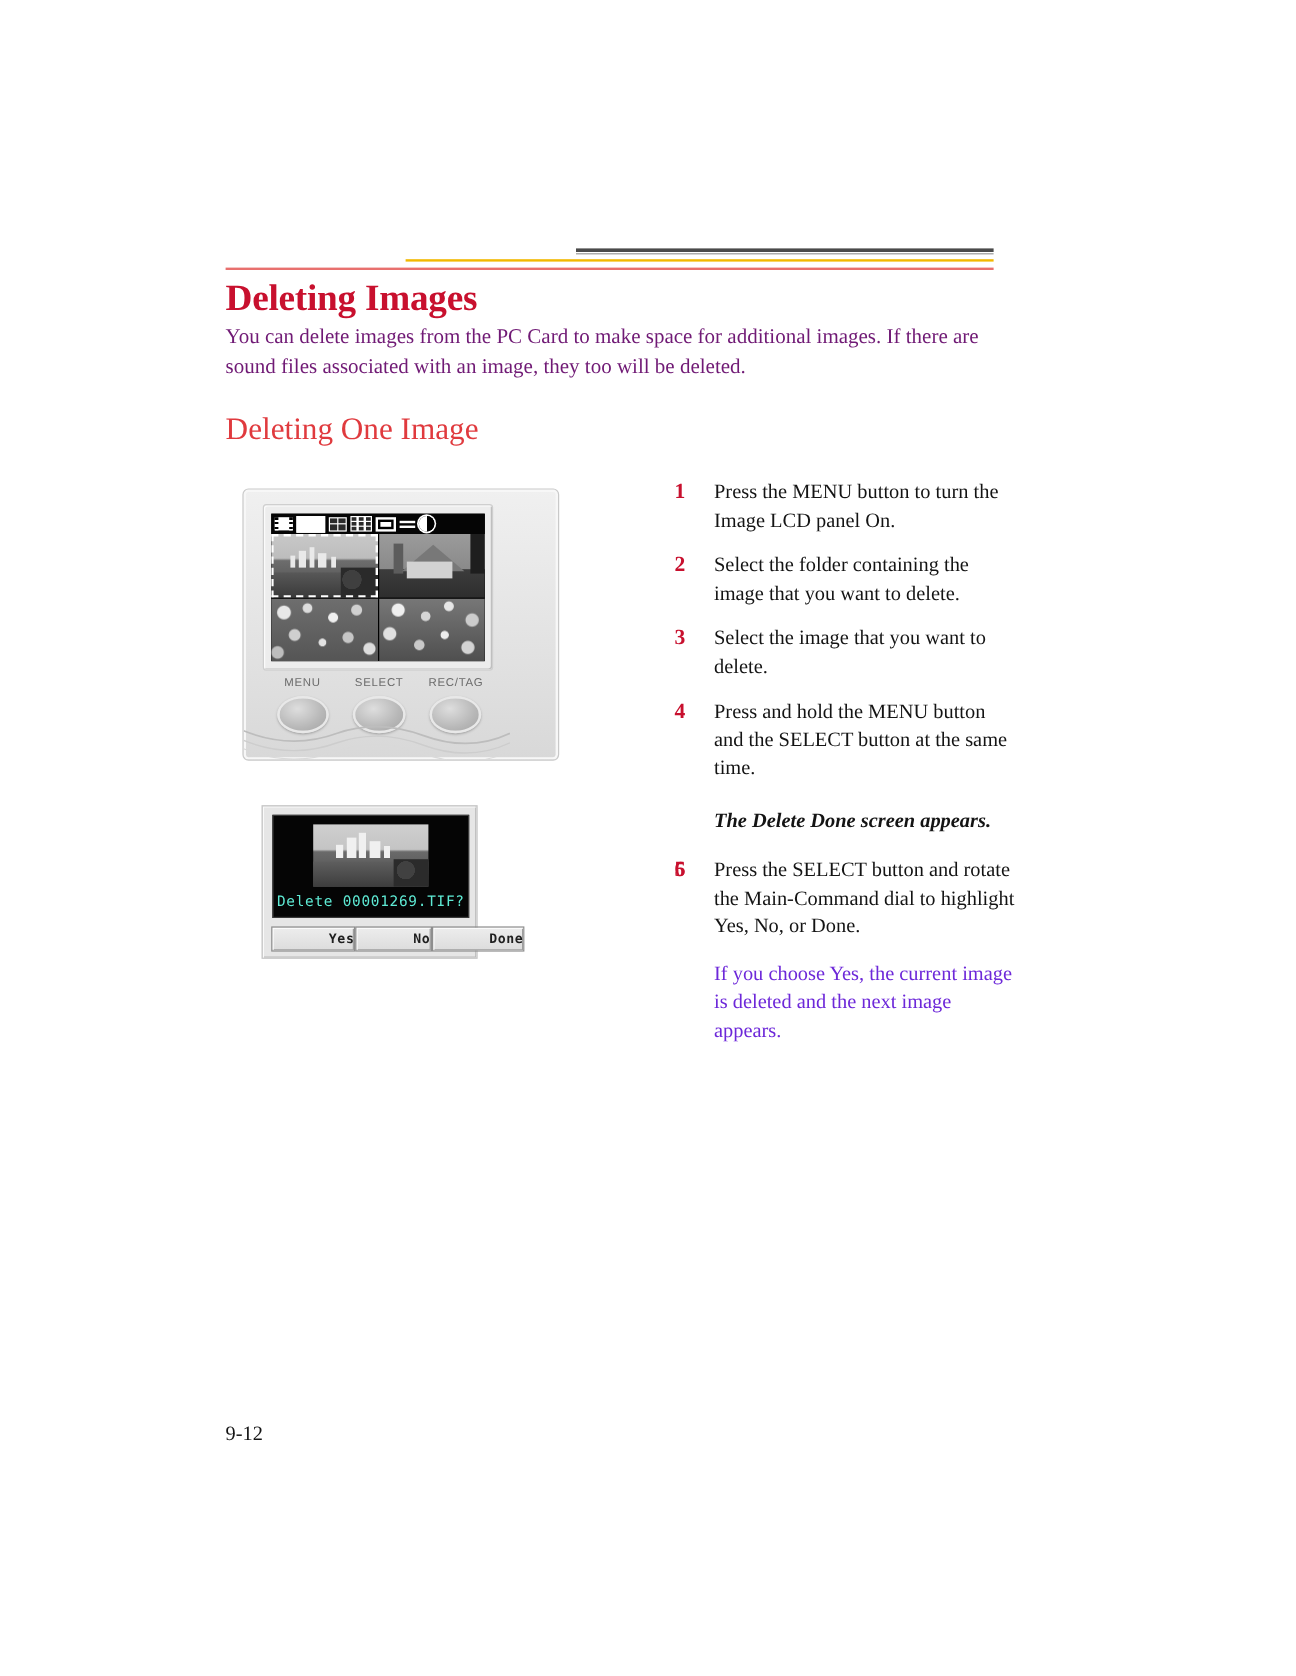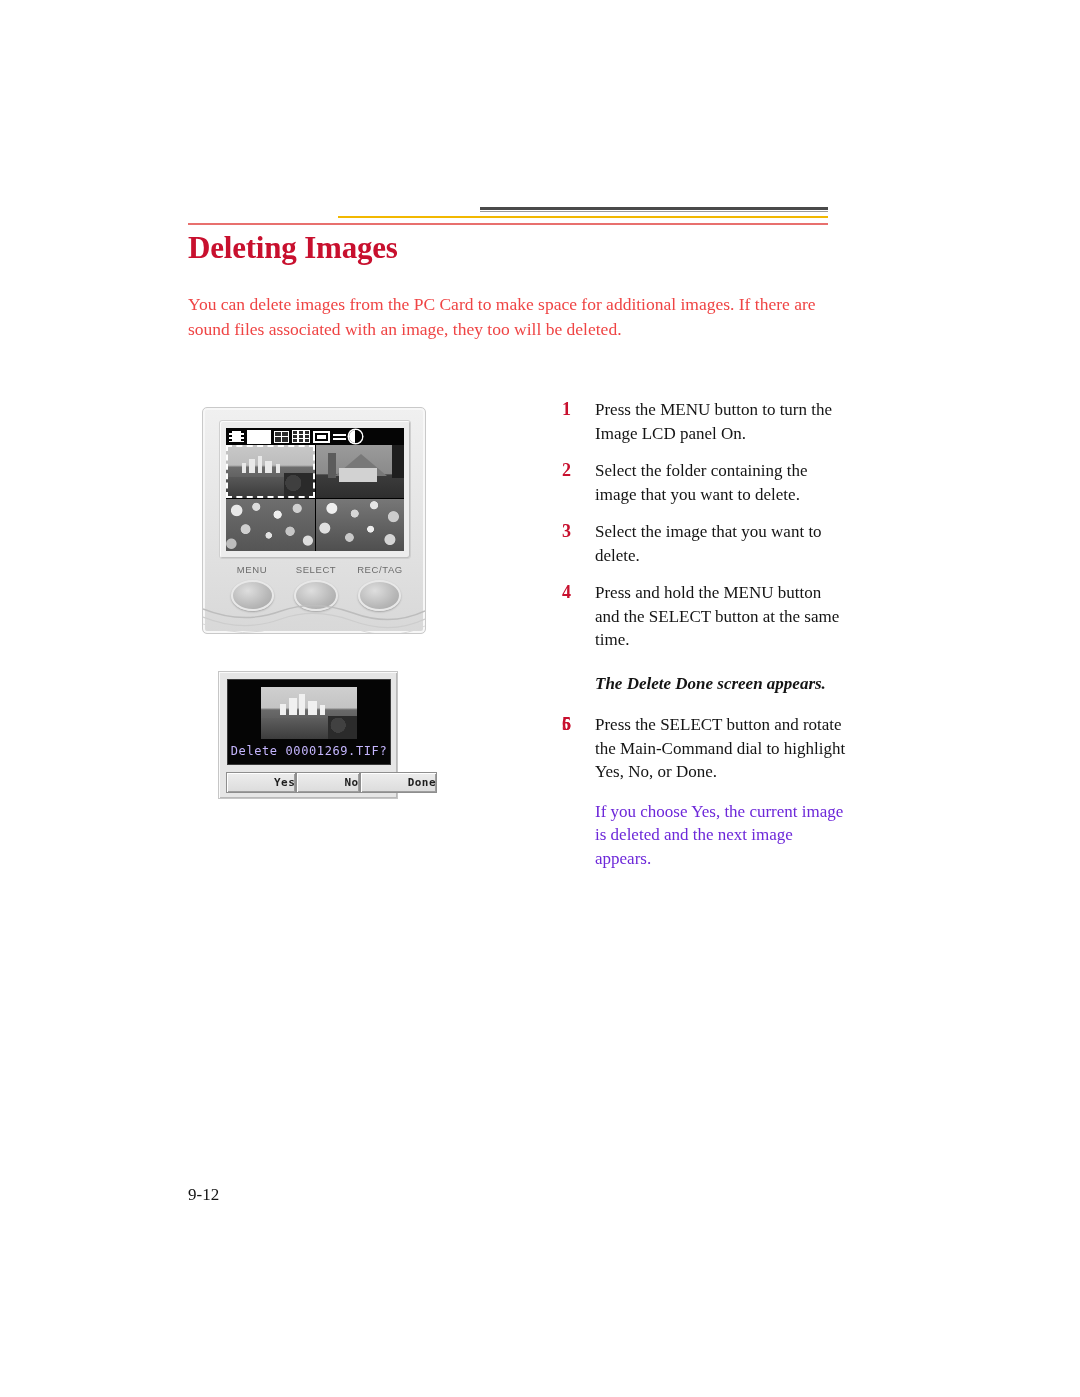--- a/index.html
+++ b/index.html
@@ -74,25 +74,25 @@
     font-size: 26px;
     font-weight: normal;
     color: #e03a3e;
     white-space: nowrap;
   }
 
   
   .intro {
     position: absolute;
     left: 188px;
-    top: 292px;
+    top: 268px;
     width: 645px;
     font-size: 17.5px;
     line-height: 25px;
-    color: #ef4444;
+    color: #701a75;
   }
 
   
   .steps {
     position: absolute;
     left: 562px;
     top: 398px;
     width: 285px;
   }
   .step {
@@ -135,20 +135,21 @@
   .camera {
     position: absolute;
     left: 202px;
     top: 407px;
     width: 222px;
     height: 225px;
     background: linear-gradient(180deg,#f0f0f0 0%,#e2e2e2 60%,#d8d8d8 100%);
     border: 1px solid #c9c9c9;
     border-radius: 5px;
     box-shadow: inset 0 0 0 2px #f7f7f7;
+    padding-left: 40px;
   }
   .camera-lcd-bezel {
     position: absolute;
     left: 16px;
     top: 12px;
     width: 190px;
     height: 137px;
     background: #ededed;
     border: 1px solid #cfcfcf;
     border-radius: 3px;
@@ -405,21 +406,21 @@
   .del-thumb .tr {
     position:absolute; right:0; bottom:0; width:30%; height:44%;
     background: radial-gradient(circle at 35% 40%, #414141 0 32%, #2b2b2b 33% 100%);
   }
   .del-text {
     position: absolute;
     left: 0;
     right: 0;
     bottom: 6px;
     text-align: center;
-    color: #c4b5fd;
+    color: #5eead4;
     font-family: "DejaVu Sans Mono", "Liberation Mono", monospace;
     font-size: 12px;
     letter-spacing: 0.6px;
     white-space: nowrap;
   }
   .del-buttons {
     position: absolute;
     left: 7px;
     bottom: 5px;
     width: 164px;
@@ -457,20 +458,21 @@
 
 <div class="page">
 
   <div class="rule-dark"></div>
   <div class="rule-dark-thin"></div>
   <div class="rule-gold"></div>
   <div class="rule-red"></div>
 
   <div class="h1">Deleting Images</div>
   <div class="intro">You can delete images from the PC Card to make space for additional images. If there are sound files associated with an image, they too will be deleted.</div>
+  <div class="h2">Deleting One Image</div>
 
   <div class="camera">
     <div class="camera-lcd-bezel">
       <div class="lcd">
 
         <div class="lcd-toolbar">
           <span class="ico ico-film"></span>
           <span class="ico ico-single"></span>
           <span class="ico ico-grid2">
               <i></i>

